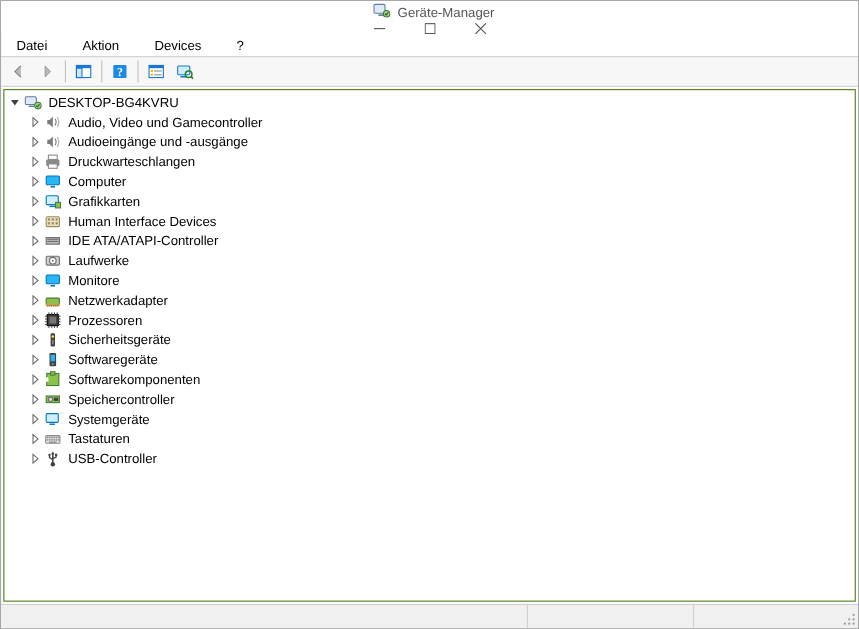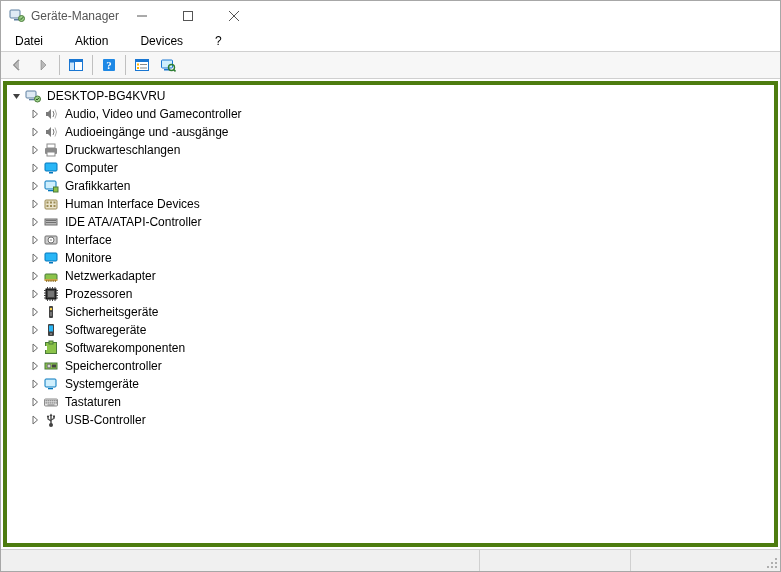--- a/index.html
+++ b/index.html
@@ -1,34 +1,34 @@
 <!DOCTYPE html>
 <html><head>
 <meta charset="utf-8">
 <style>
   * { box-sizing: border-box; }
   html, body { margin:0; padding:0; font-family: "Segoe UI", Tahoma, sans-serif; font-size: 12px; background:#fff; color:#000; }
   .window { width:781px; height:572px; border:1px solid #a7a7a7; display:flex; flex-direction:column; background:#fff; position:relative; }
-  .titlebar { height:30px; display:flex; align-items:center; justify-content:flex-start; background:#fff; }
+  .titlebar { height:30px; display:flex; align-items:center; justify-content:center; background:#fff;flex-direction:column; }
   .titlebar-left { display:flex; align-items:center; padding-left:8px; gap:6px; }
   .titlebar-title { color:#555; font-size:12px; }
   .titlebar-icon-svg { width:16px; height:16px; }
   .win-controls { display:flex; height:100%; }
   .win-btn { width:46px; height:100%; display:flex; align-items:center; justify-content:center; color:#555; }
   .win-btn svg { width:10px; height:10px; }
 
   .menubar { height:20px; display:flex; align-items:center; padding:0 6px; gap:16px; }
   .menubar .menu-item { padding:2px 8px; cursor:default; }
 
   .toolbar { height:28px; border-top:1px solid #d0d0d0; border-bottom:1px solid #d0d0d0; background:#f7f7f7; display:flex; align-items:center; padding:0 4px; gap:2px; }
   .tb-btn { width:24px; height:24px; display:flex; align-items:center; justify-content:center; border:1px solid transparent; }
   .tb-sep { width:1px; height:20px; background:#c0c0c0; margin:0 2px; }
 
   .content { flex:1; padding:2px; min-height:0; display:flex; }
-  .tree-wrap { flex:1; border:4px solid #4d7c0f; background:#fff; overflow:auto; position:relative; }
+  .tree-wrap { flex:1; border:1px solid #4d7c0f; background:#fff; overflow:auto; position:relative; }
   .tree { padding:2px 0 2px 2px; }
   .tree-row { display:flex; align-items:center; height:18px; padding-left:0; white-space:nowrap; }
   .tree-row .expander { width:16px; height:16px; display:flex; align-items:center; justify-content:center; color:#5b5b5b; font-size:10px; }
   .tree-row .node-icon { width:16px; height:16px; display:flex; align-items:center; justify-content:center; margin-right:4px; }
   .tree-row .label { padding:0 2px; }
   .root-row .label { }
   .child-row { padding-left:18px; }
   .child-row .expander { }
   
   .statusbar { height:22px; border-top:1px solid #d0d0d0; background:#f0f0f0; display:flex; }
@@ -265,21 +265,21 @@
                 <path d="M3 1 L7.5 5 L3 9 Z" fill="none" stroke="#6b6b6b" stroke-width="1"></path>
               </svg>
             </span>
             <span class="node-icon">
               <svg width="16" height="16" viewBox="0 0 16 16">
                 <rect x="2" y="4" width="12" height="8" rx="1" fill="#cfcfcf" stroke="#6f6f6f"></rect>
                 <circle cx="8" cy="8" r="3" fill="#fff" stroke="#6f6f6f"></circle>
                 <circle cx="8" cy="8" r="0.8" fill="#6f6f6f"></circle>
               </svg>
             </span>
-            <span class="label">Interface</span>
+            <span class="label">Laufwerke</span>
           </div>
           <div class="tree-row child-row">
             <span class="expander">
               <svg width="10" height="10" viewBox="0 0 10 10">
                 <path d="M3 1 L7.5 5 L3 9 Z" fill="none" stroke="#6b6b6b" stroke-width="1"></path>
               </svg>
             </span>
             <span class="node-icon">
               <svg width="16" height="16" viewBox="0 0 16 16">
                 <rect x="2" y="3" width="12" height="8" rx="1" fill="#29b6f6" stroke="#0277bd"></rect>

